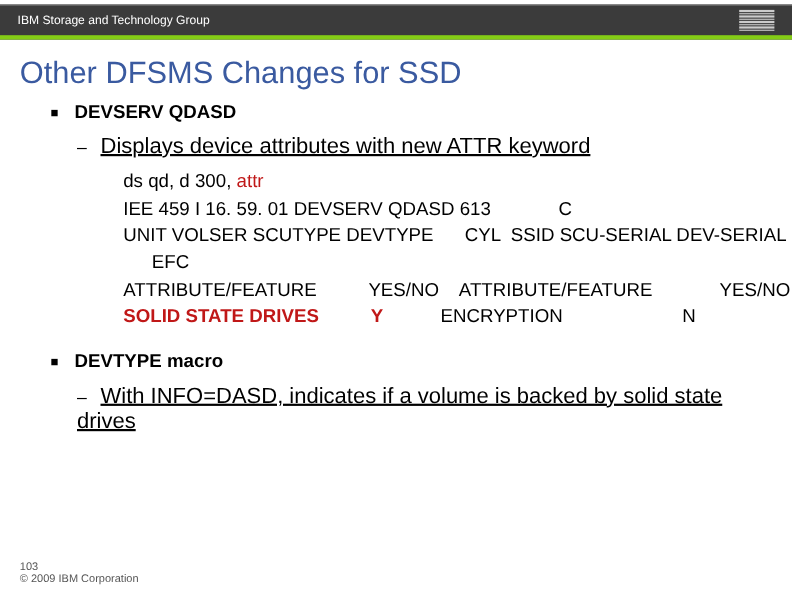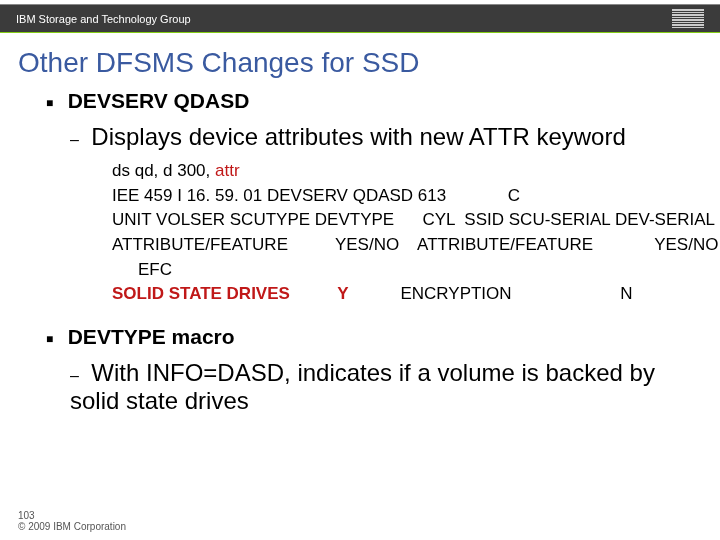--- a/index.html
+++ b/index.html
@@ -17,21 +17,21 @@
   }
   .topbar {
     display: flex;
     justify-content: space-between;
     align-items: center;
     background: #3b3b3b;
     color: #fff;
     font-size: 11px;
     padding: 4px 16px;
     border-top: 1px solid #888;
-    border-bottom: 1px solid #84cc16;
+    border-bottom: 4px solid #84cc16;
   }
   .ibm-logo {
     display: inline-flex;
     flex-direction: column;
     gap: 1px;
   }
   .ibm-logo span {
     display: block;
     width: 32px;
     height: 1.5px;
@@ -48,28 +48,28 @@
   }
   ul.lvl1 {
     list-style: none;
     padding: 0;
     margin: 0;
   }
   ul.lvl1 > li {
     margin-bottom: 10px;
   }
   .sq-bullet { font-size: 12px; vertical-align: 1px; margin-right: 10px; }
-  .head1 { font-weight: bold; font-size: 21px; margin-top: 28px; }
+  .head1 { font-weight: bold; font-size: 17px; margin-top: 28px; }
   ul.lvl2 {
     list-style: none;
     padding-left: 24px;
     margin-top: 10px;
   }
   .dash-bullet { margin-right: 8px; }
-  .sub1 { font-size: 24px; }
+  .sub1 { font-size: 20px; text-decoration: underline; }
   .codeblock {
     font-size: 17px;
     line-height: 1.45;
     margin: 8px 0 0 42px;
   }
   .cmd { font-family: Arial, sans-serif; }
   .red { color: #c01818; }
   .bold { font-weight: bold; }
   .indent { margin-left: 26px; }
   .row { white-space: pre; }
@@ -113,22 +113,22 @@
       <span class="sq-bullet">■</span>
       <span class="head1">DEVSERV QDASD</span>
       <ul class="lvl2">
         <li>
           <span class="dash-bullet">–</span>
           <span class="sub1">Displays device attributes with new ATTR keyword</span>
           <div class="codeblock cmd">
             <div class="row"><span>ds qd, d 300, </span><span class="red">attr</span></div>
             <div class="row"><span>IEE 459 I 16. 59. 01 DEVSERV QDASD 613</span>             <span>C</span></div>
             <div class="row">UNIT VOLSER SCUTYPE DEVTYPE      CYL  SSID SCU-SERIAL DEV-SERIAL</div>
+            <div class="row indent">EFC</div>
             <div class="row">ATTRIBUTE/FEATURE          YES/NO    ATTRIBUTE/FEATURE             YES/NO</div>
-            <div class="row indent">EFC</div>
             <div class="row"><span class="red bold">SOLID STATE DRIVES</span>          <span class="red bold">Y</span>           <span>ENCRYPTION</span>                       <span>N</span></div>
           </div>
         </li>
       </ul>
     </li>
 
     <li style="margin-top:18px;">
       <span class="sq-bullet">■</span>
       <span class="head1">DEVTYPE macro</span>
       <ul class="lvl2">

